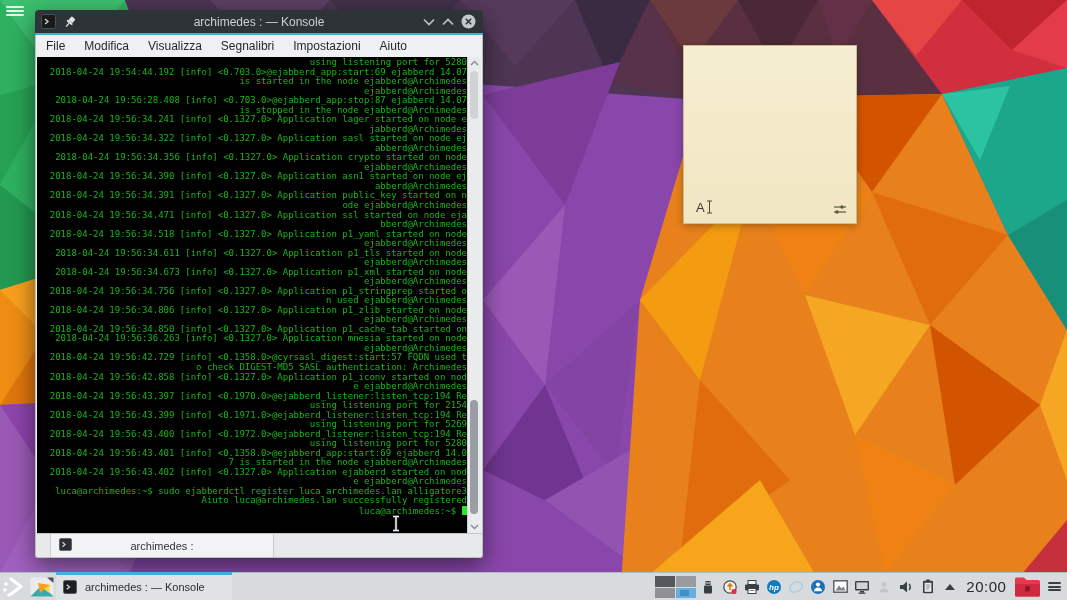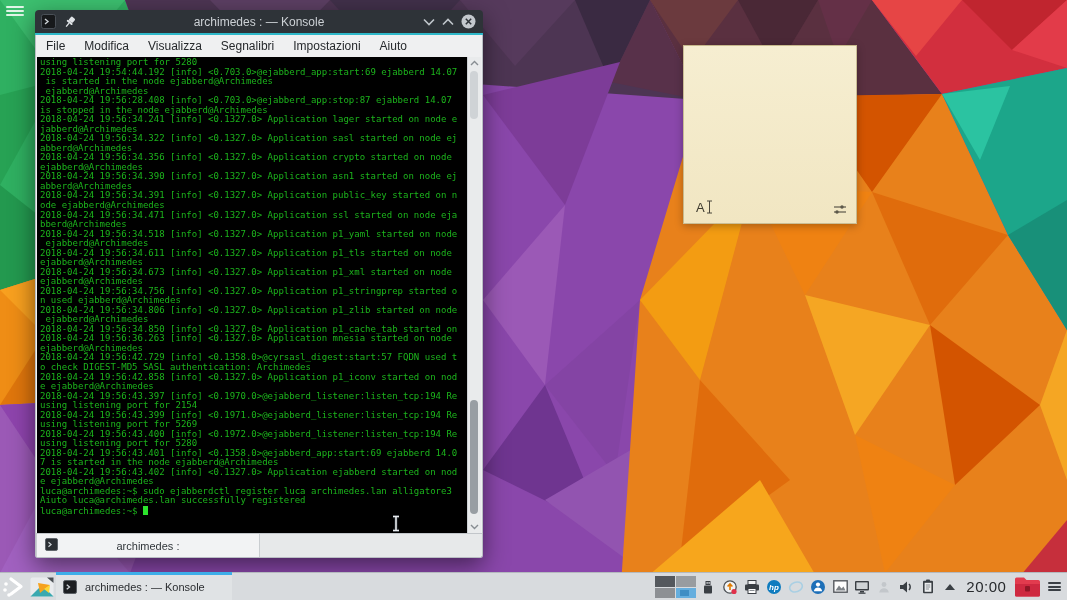--- a/index.html
+++ b/index.html
@@ -32,34 +32,34 @@
                    font-size:12px;color:#ccd1d5;pointer-events:none;}
   #titlebar .controls{margin-left:auto;display:flex;align-items:center;gap:7px;margin-right:7px;}
   #accentline{height:2px;background:#2eb8c9;flex:0 0 auto;}
   #winframe{flex:1;background:#eff0f1;display:flex;flex-direction:column;
             border:1px solid #b9bec3;border-top:none;border-radius:0 0 3px 3px;min-height:0;}
   #menubar{height:22px;display:flex;align-items:center;padding-left:10px;gap:19px;flex:0 0 auto;}
   #menubar .menu-item{font-size:12px;color:#26292c;cursor:default;}
   #termwrap{flex:1;margin:0 1px;background:#000;position:relative;overflow:hidden;min-height:0;}
   #term-lines{position:absolute;left:3px;top:1px;right:14px;bottom:0;
               font-family:"DejaVu Sans Mono",monospace;font-size:9px;line-height:9.54px;
-              color:#1cb41c;}
+              color:#1cb41c;text-align:right;}
   #term-lines .term-line{white-space:pre;height:9.54px;overflow:visible;}
   .block-cursor{display:inline-block;width:5.4px;height:9px;background:#2ce32c;vertical-align:-1.5px;}
   
   #scrollbar{position:absolute;top:0;right:0;bottom:0;width:13px;background:#e9ebec;
              border-left:1px solid #cdd1d4;}
   #scrollbar .arrow{position:absolute;left:0;width:13px;height:12px;display:flex;align-items:center;justify-content:center;}
   #scrollbar .arrow svg{display:block;}
   #scrollbar .arrow.up{top:0;} #scrollbar .arrow.down{bottom:0;}
   #scrollbar .thumb{position:absolute;left:2px;width:8px;border-radius:4px;background:#989ea3;}
   #scrollbar .thumb.ghost{background:#cfd3d6;}
   #tabbar{height:23px;background:#e7e9ea;border-top:1px solid #c2c6ca;flex:0 0 auto;
           display:flex;align-items:stretch;border-radius:0 0 3px 3px;}
-  #tabbar .tab{width:222px;margin-left:0;background:#f2f3f4;border-left:1px solid #c9cdd0;
+  #tabbar .tab{width:222px;margin-left:14px;background:#f2f3f4;border-left:1px solid #c9cdd0;
                border-right:1px solid #c9cdd0;display:flex;align-items:center;justify-content:center;
                gap:7px;font-size:11px;color:#31363a;position:relative;}
   #tabbar .tab .tab-icon{position:absolute;left:8px;top:4px;}
 
   
   #mouse-ibeam{position:absolute;left:390px;top:515px;pointer-events:none;}
 
   
   #panel{position:absolute;left:0;bottom:0;width:1067px;height:27px;background:#d8dbde;
          border-top:1px solid #b4b9be;display:flex;align-items:center;}

